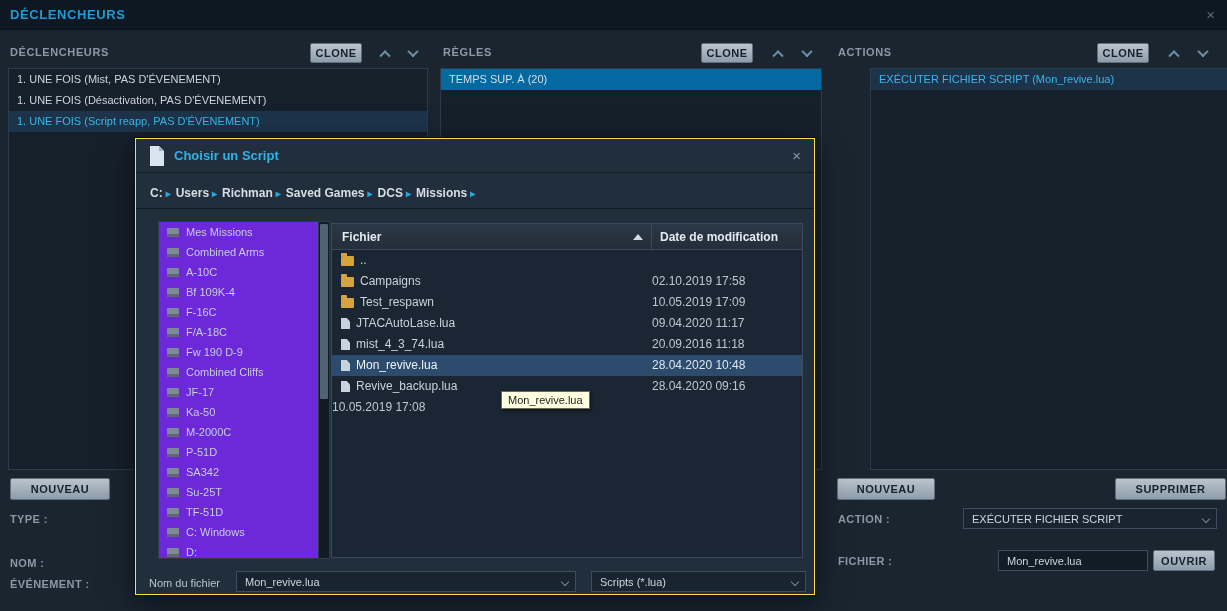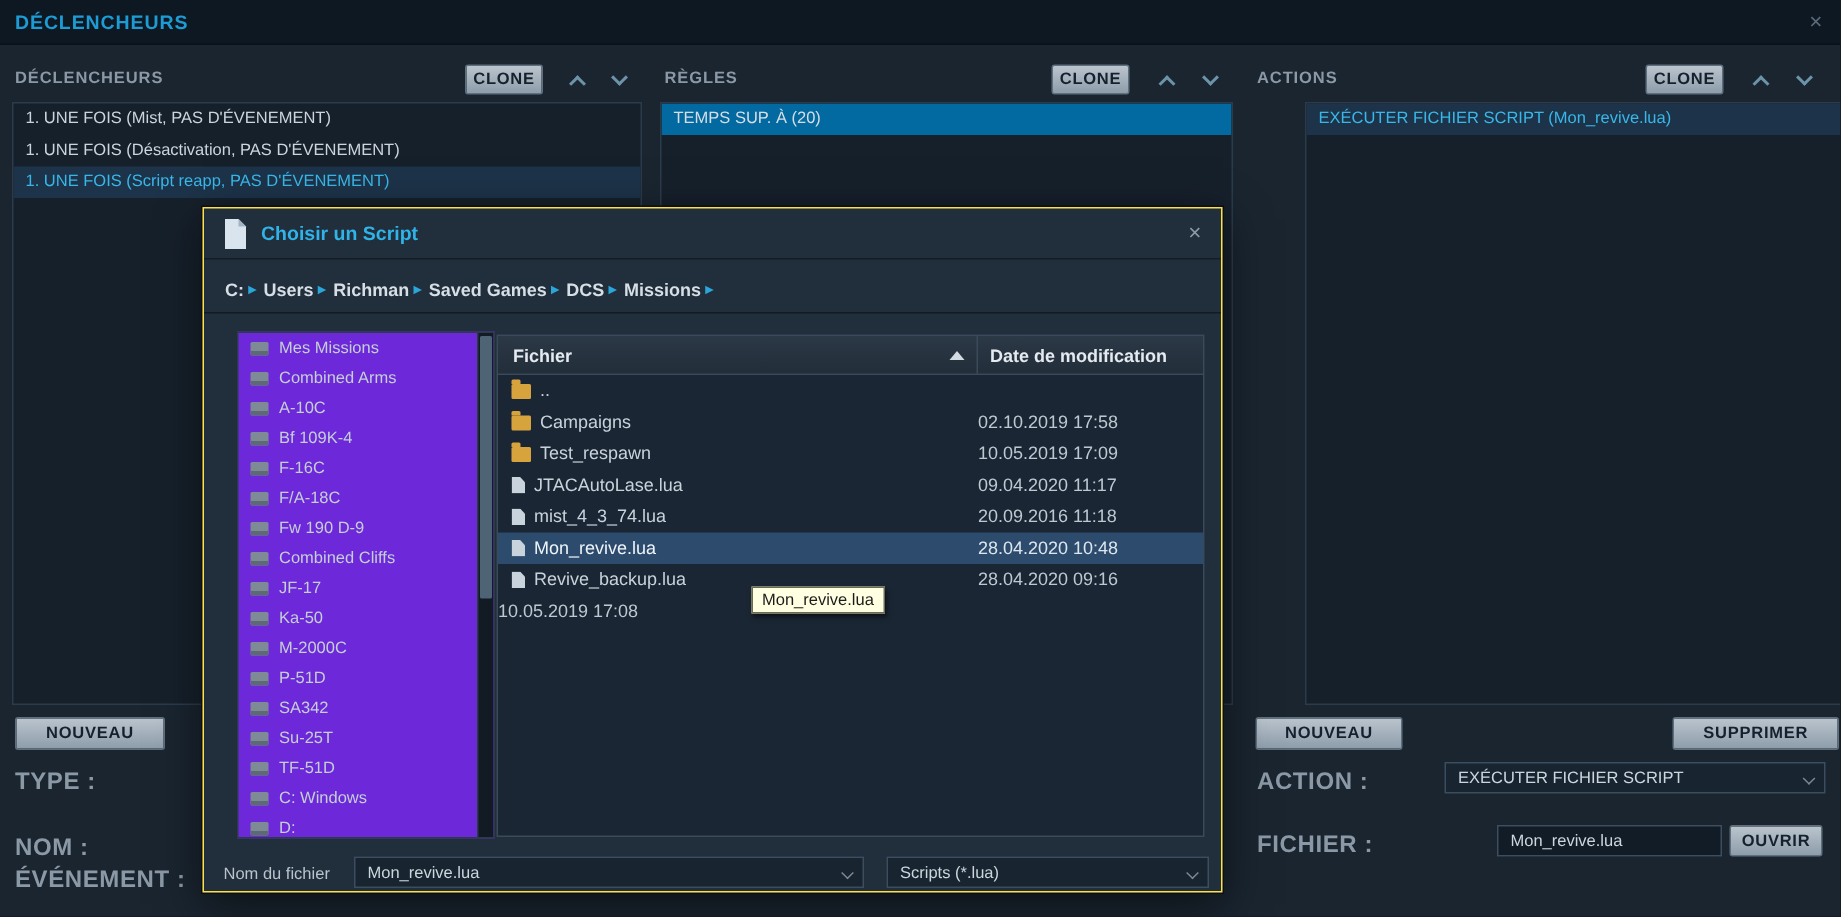--- a/index.html
+++ b/index.html
@@ -24,21 +24,21 @@
   .listbox { position:absolute; top:68px; height:402px; background:#16202b; border:1px solid #2b3b4c; overflow:hidden; }
   .lb-left  { left:8px;   width:420px; }
   .lb-mid   { left:440px; width:382px; }
   .lb-right { left:870px; width:384px; }
   .litem { height:21px; line-height:21px; padding-left:8px; font-size:11px; color:#ccd4dc; white-space:nowrap; cursor:pointer; }
   .lb-left  .litem.selected { background:#1d3349; color:#39b7e9; }
   .lb-mid   .litem.selected { background:#0369a1; color:#d6dee5; }
   .lb-right .litem.selected { background:#1d3349; color:#39b7e9; }
 
   
-  .lbl { position:absolute; font-size:16px; font-weight:bold; letter-spacing:.4px; color:#8b99a6; }
+  .lbl { position:absolute; font-size:11px; font-weight:bold; letter-spacing:.4px; color:#8b99a6; }
 
   
   .dd { background:#18242f; border:1px solid #3b4d5f; color:#ccd6de; font-size:11px; display:flex; align-items:center; padding:0 8px; position:absolute; cursor:pointer; }
   .dd .dd-chev { position:absolute; right:7px; top:7px; width:6px; height:6px; border-right:1.5px solid #7b8996; border-bottom:1.5px solid #7b8996; transform:rotate(45deg); }
   .txtinput { background:#121c26; border:1px solid #3b4d5f; color:#ccd6de; font-size:11px; display:flex; align-items:center; padding:0 8px; position:absolute; }
 
   
   .dialog { position:absolute; left:135px; top:138px; width:680px; height:457px; background:#212e3b; border:1px solid #fde047; box-shadow:0 0 0 1px #0a0f15, 0 8px 28px rgba(0,0,0,.55); z-index:10; }
   .dlg-titlebar { position:relative; height:34px; border-bottom:1px solid #141d27; display:flex; align-items:center; }
   .dlg-doc-icon { margin-left:13px; display:flex; }

